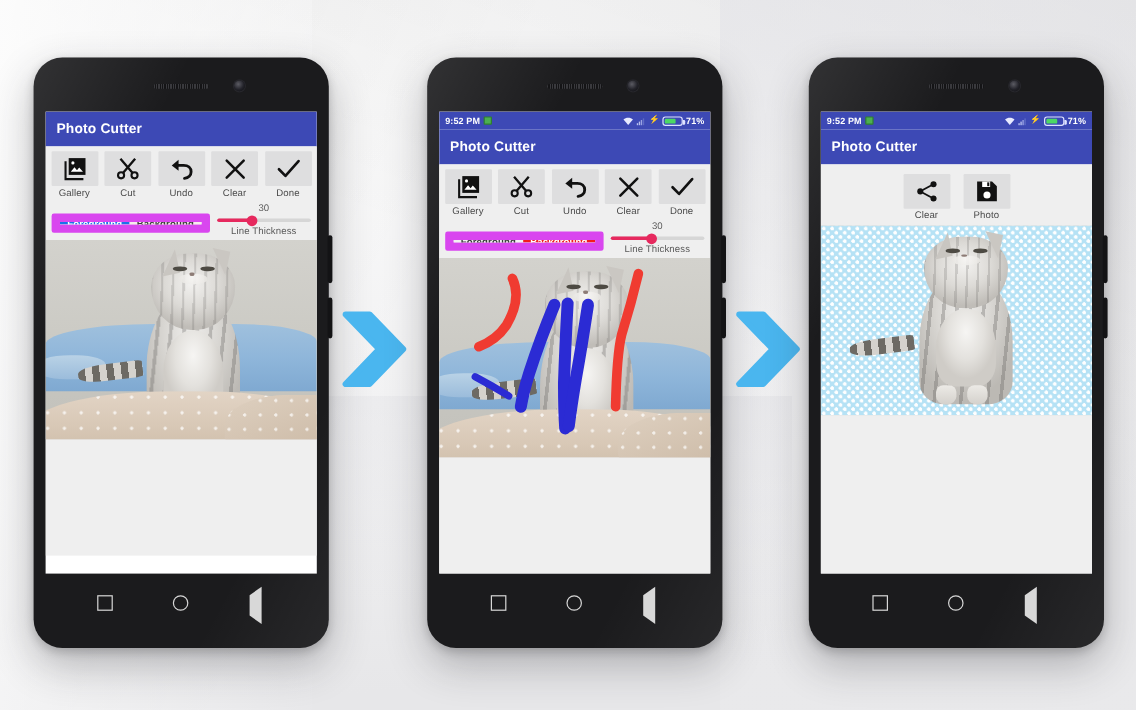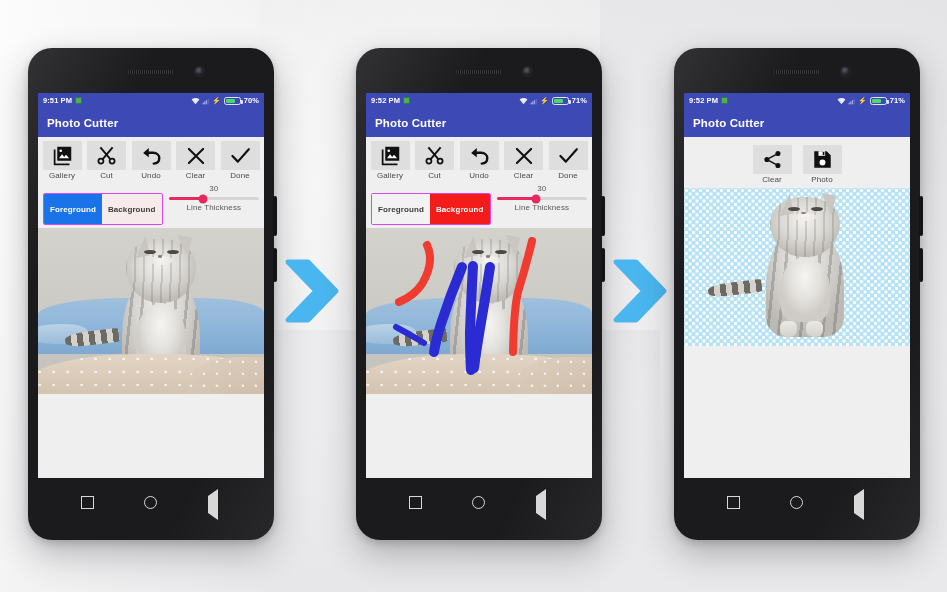--- a/index.html
+++ b/index.html
@@ -119,21 +119,21 @@
     width:39px;height:29px;background:#dededf;border-radius:1px;
     display:flex;align-items:center;justify-content:center;
   }
   .tool .lbl{font-size:8px;color:#4a4a4a;letter-spacing:.1px;}
 
   
   .toolrow.center{justify-content:center;gap:10px;padding-top:4px;}
 
   
   .ctrlrow{display:flex;align-items:flex-start;padding:4px 5px 3px;gap:6px;}
-  .seg{display:flex;border:1px solid #d946ef;border-radius:2px;overflow:hidden;height:32px;margin-top:9px;}
+  .seg{display:flex;border:7px solid #d946ef;border-radius:2px;overflow:hidden;height:16px;margin-top:9px;}
   .seg div{
     font-size:8px;font-weight:700;padding:0 6px;display:flex;align-items:center;
     letter-spacing:.1px;
   }
   .seg .fg{}
   .seg .bg{}
   .seg .on-blue{background:#1a73e8;color:#fff;}
   .seg .off-pink{background:#f7eaea;color:#3b3b3b;}
   .seg .on-red{background:#f41b1b;color:#fff;}
   .seg .off-plain{background:#f2f2f2;color:#3b3b3b;}
@@ -248,42 +248,20 @@
 <div class="phone p1">
   <div class="side-btn pwr"></div>
   <div class="side-btn vol"></div>
   <div class="bezel-top">
     <div class="speaker"></div>
     <div class="camera"></div>
   </div>
 
   <div class="screen">
 
-    <div class="statusbar">
-      <div class="sb-left">
-        <span class="sb-clock">9:51 PM</span>
-        <span class="sb-greenchip"></span>
-      </div>
-      <div class="sb-right">
-        <svg class="ic-wifi" viewBox="0 0 24 20">
-          <path d="M12 18.5 1.5 6.2C4.4 3.6 8 2.2 12 2.2s7.6 1.4 10.5 4z" fill="#e8ebff"></path>
-        </svg>
-        <svg class="ic-sig" viewBox="0 0 24 24">
-          <rect x="2" y="17" width="3.4" height="5" fill="#b9c0ee"></rect>
-          <rect x="7" y="13" width="3.4" height="9" fill="#b9c0ee"></rect>
-          <rect x="12" y="9" width="3.4" height="13" fill="#9aa3e2"></rect>
-          <rect x="17" y="5" width="3.4" height="17" fill="#5f6cc4"></rect>
-        </svg>
-        <span class="ic-bolt">⚡</span>
-        <span class="battery">
-            <i style="width:70%"></i>
-          </span>
-        <span class="sb-pct">70%</span>
-      </div>
-    </div>
 
     <div class="appbar">
       <span class="appbar-title">Photo Cutter</span>
     </div>
 
     <div class="screen-body">
 
       <div class="toolpanel">
         <div class="toolrow">
           <div class="tool">

